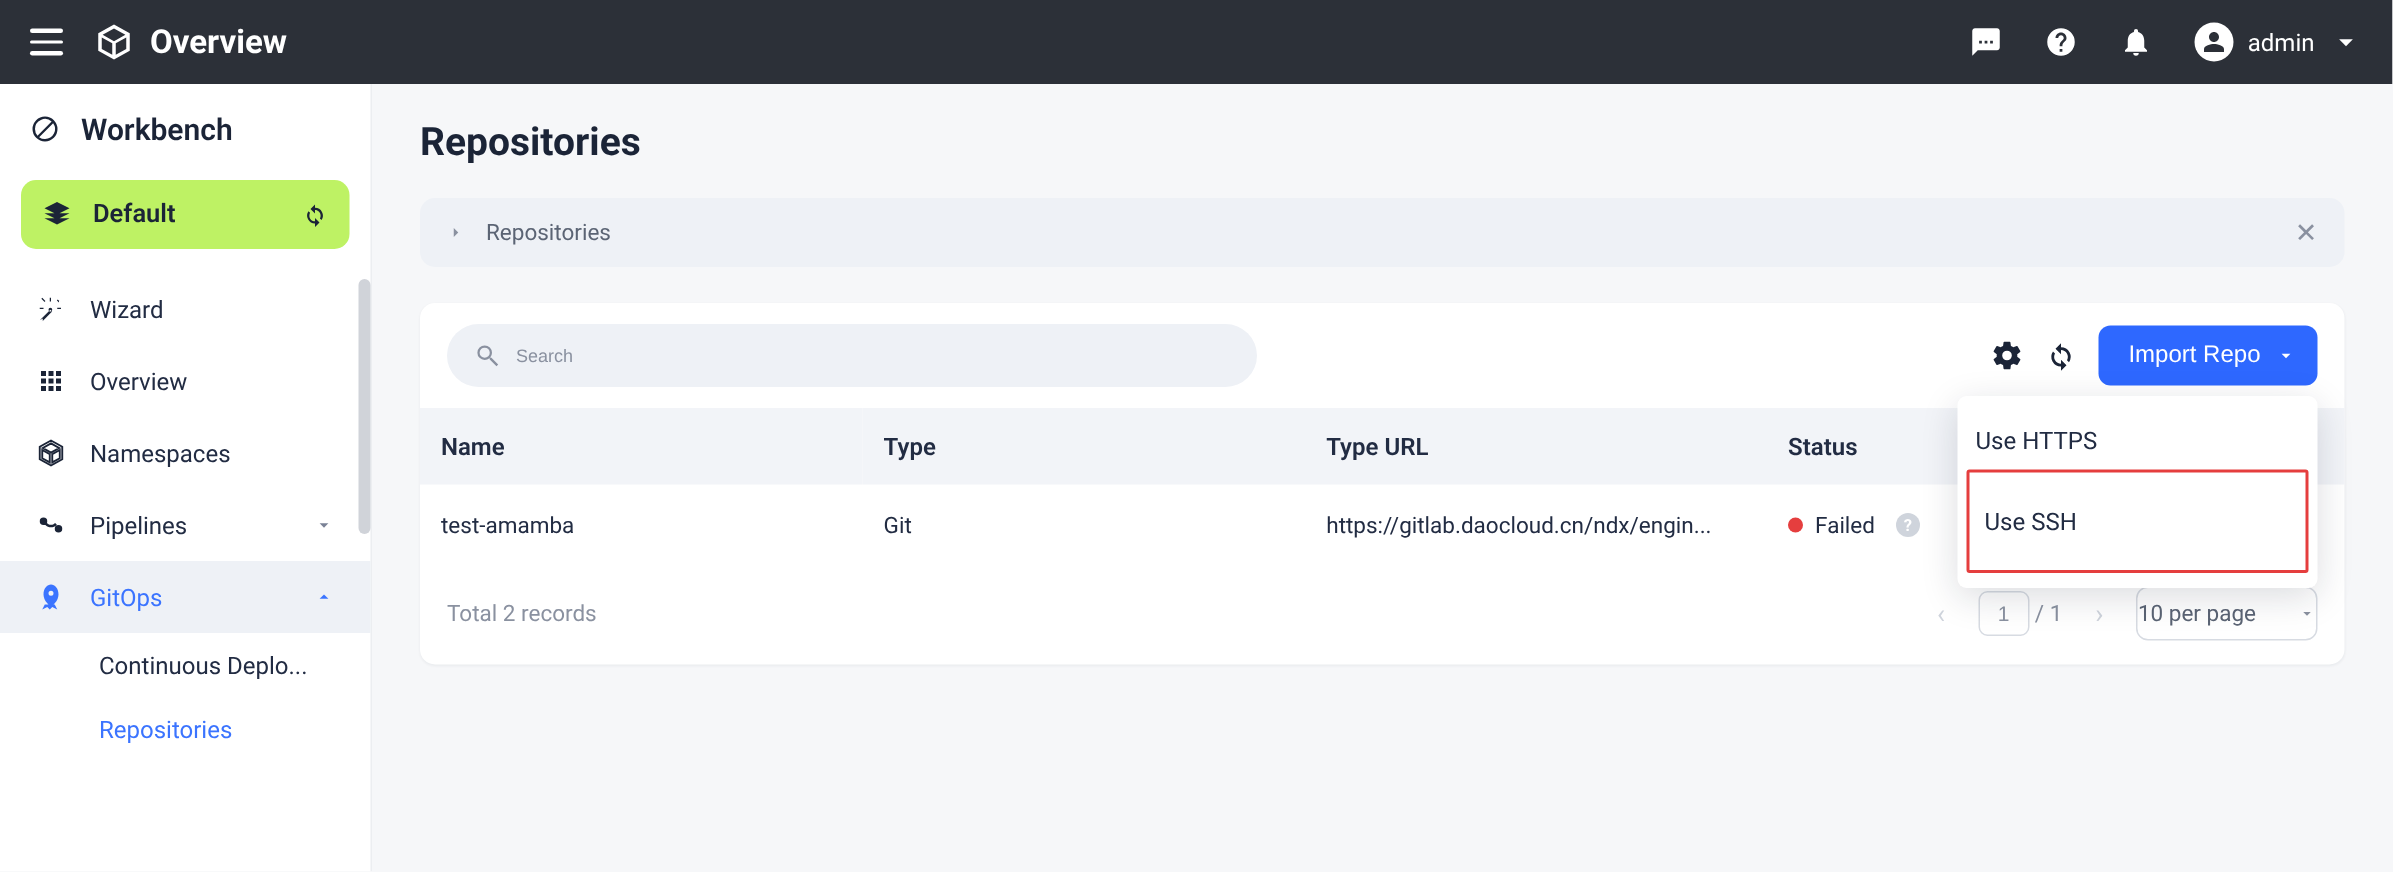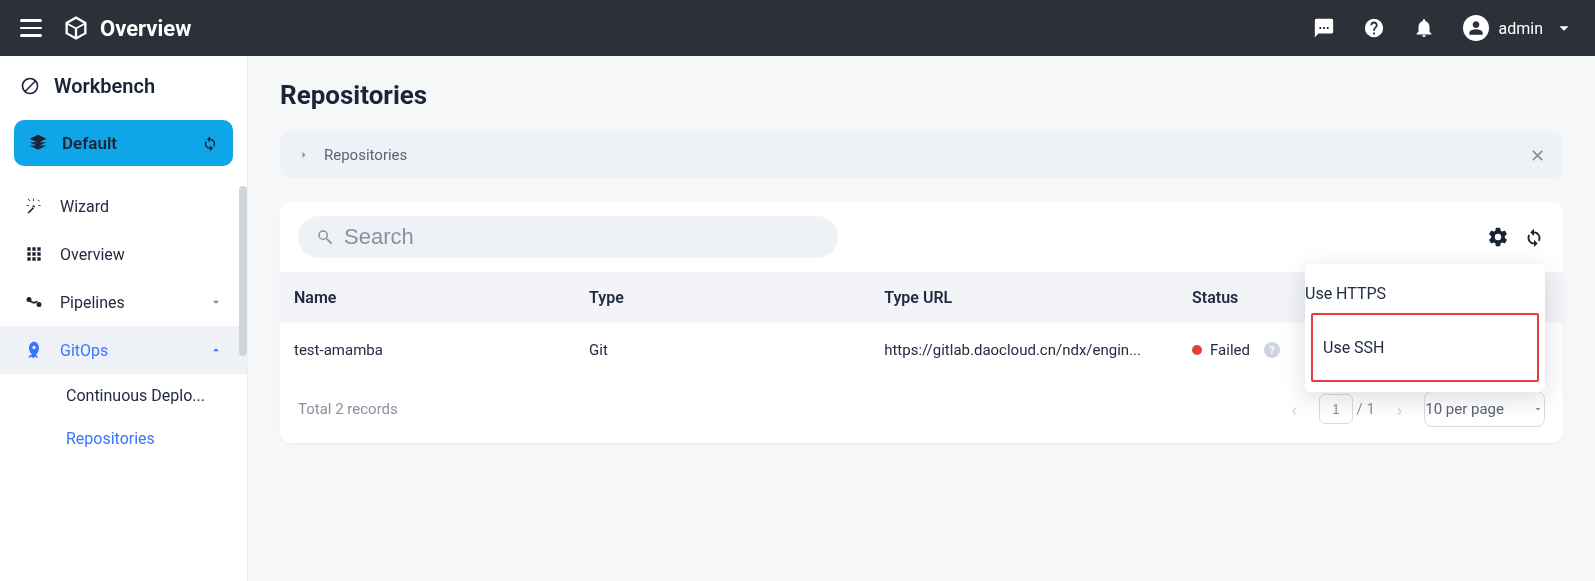--- a/index.html
+++ b/index.html
@@ -13,49 +13,49 @@
   .topbar-right{display:flex;align-items:center;gap:28px;}
   .topbar-right svg{width:22px;height:22px;fill:#fff;}
   .user{display:flex;align-items:center;gap:10px;font-size:16px;}
   .avatar-circle{width:26px;height:26px;border-radius:50%;background:#fff;display:flex;align-items:center;justify-content:center;}
   .avatar-circle svg{width:16px;height:16px;fill:#2c3038;}
   
   .layout{display:flex;height:calc(100% - 56px);}
   .sidebar{width:248px;background:#fff;border-right:1px solid #eceef1;display:flex;flex-direction:column;position:relative;}
   .sb-scroll{position:absolute;right:0;top:130px;width:8px;height:170px;background:#d0d3d9;border-radius:4px;}
   .sb-section-title{display:flex;align-items:center;gap:14px;padding:18px 20px;font-size:20px;font-weight:600;color:#1b2437;}
-  .sb-workspace{margin:4px 14px 16px;background:#0ea5e9;border-radius:10px;height:46px;display:flex;align-items:center;gap:14px;padding:0 14px;font-size:17px;font-weight:600;justify-content:space-between;}
+  .sb-workspace{margin:4px 14px 16px;background:#bef264;border-radius:10px;height:46px;display:flex;align-items:center;gap:14px;padding:0 14px;font-size:17px;font-weight:600;justify-content:space-between;}
   .sb-workspace-left{display:flex;align-items:center;gap:14px;}
   .sb-item{display:flex;align-items:center;justify-content:space-between;padding:14px 24px;font-size:16px;color:#222c43;cursor:pointer;}
   .sb-item-left{display:flex;align-items:center;gap:16px;}
   .sb-item.active{background:#eef1f6;color:#3b74ff;}
   .sb-item .chev{fill:#7a8296;width:14px;height:14px;}
   .sb-sub{padding:12px 24px 12px 66px;font-size:16px;color:#222c43;cursor:pointer;white-space:nowrap;overflow:hidden;text-overflow:ellipsis;}
   .sb-sub.active{color:#3b74ff;}
   .sb-icon{width:20px;height:20px;fill:#1b2437;flex-shrink:0;}
   .sb-item.active .sb-icon{fill:#3b74ff;}
   
   .main{flex:1;padding:24px 32px;overflow:auto;}
   .page-title{font-size:26px;font-weight:700;color:#1b2437;margin-bottom:22px;}
   .breadcrumb-bar{background:#eef1f6;border-radius:10px;height:46px;display:flex;align-items:center;justify-content:space-between;padding:0 18px;color:#5b6474;margin-bottom:24px;}
   .breadcrumb-left{display:flex;align-items:center;gap:14px;font-size:15px;}
   .close-x{font-size:18px;color:#8a91a0;cursor:pointer;}
   .card{background:#fff;border-radius:10px;box-shadow:0 1px 2px rgba(20,28,44,0.06);padding-bottom:8px;}
   .toolbar{display:flex;align-items:center;justify-content:space-between;padding:14px 18px;position:relative;}
   .search{display:flex;align-items:center;gap:10px;background:#eef1f6;border-radius:22px;padding:0 18px;height:42px;width:540px;color:#8a91a0;}
   .search svg{width:18px;height:18px;fill:#8a91a0;}
-  .search input{border:none;outline:none;background:transparent;font-size:22px;flex:1;color:#4c1d95;}
+  .search input{border:none;outline:none;background:transparent;font-size:12px;flex:1;color:#4c1d95;}
   .search input::placeholder{color:#8a91a0;}
   .toolbar-right{display:flex;align-items:center;gap:14px;}
   .toolbar-icon{width:22px;height:22px;fill:#1b2437;cursor:pointer;}
   .import-btn{background:#2e68ff;color:#fff;border-radius:8px;border:none;height:40px;padding:0 14px 0 20px;font-size:16px;font-weight:500;display:flex;align-items:center;gap:10px;cursor:pointer;}
   .import-btn svg{width:14px;height:14px;fill:#fff;}
   
   .dropdown{position:absolute;top:62px;right:18px;background:#fff;border-radius:6px;box-shadow:0 6px 24px rgba(20,28,44,0.15);width:240px;padding:10px 0;z-index:20;}
-  .dropdown-item{padding:10px 0;font-size:16px;color:#222c43;cursor:pointer;}
+  .dropdown-item{padding:10px 12px;font-size:16px;color:#222c43;cursor:pointer;}
   .dropdown-item.highlight{border:2.5px solid #e53e3e;border-radius:2px;margin:0 6px;padding:23px 10px;}
   
   table{width:100%;border-collapse:collapse;}
   th{background:#f2f4f8;text-align:left;font-size:16px;font-weight:600;color:#222c43;padding:16px 14px;}
   td{padding:18px 14px;font-size:15px;color:#222c43;border-bottom:1px solid #eef1f4;}
   tr:last-child td{border-bottom:none;}
   .status{display:flex;align-items:center;gap:8px;}
   .status-dot{width:10px;height:10px;border-radius:50%;background:#e53e3e;display:inline-block;}
   .help-q{width:16px;height:16px;border-radius:50%;background:#cfd4dc;color:#fff;font-size:11px;display:inline-flex;align-items:center;justify-content:center;margin-left:6px;font-weight:700;}
   .row-action{text-align:right;padding-right:30px;}
@@ -145,20 +145,28 @@
       <div class="sb-item-left">
         <svg class="sb-icon" viewBox="0 0 24 24">
             <path d="M4 4h4v4H4V4zm6 0h4v4h-4V4zm6 0h4v4h-4V4zM4 10h4v4H4v-4zm6 0h4v4h-4v-4zm6 0h4v4h-4v-4zM4 16h4v4H4v-4zm6 0h4v4h-4v-4zm6 0h4v4h-4v-4z"></path>
           </svg>
         <span>Overview</span>
       </div>
     </div>
     <div class="sb-item">
       <div class="sb-item-left">
         <svg class="sb-icon" viewBox="0 0 24 24">
+            <path d="M12 2 3 7v10l9 5 9-5V7l-9-5zm0 2.3L18.5 8 12 11.7 5.5 8 12 4.3zM5 9.6l6 3.4v6.5l-6-3.3V9.6zm8 9.9V13l6-3.4v6.6l-6 3.3z" fill="none" stroke="#1b2437" stroke-width="1.5"></path>
+          </svg>
+        <span>Namespaces</span>
+      </div>
+    </div>
+    <div class="sb-item">
+      <div class="sb-item-left">
+        <svg class="sb-icon" viewBox="0 0 24 24">
             <path d="M6 6a3 3 0 1 1 0 6 3 3 0 0 1 0-6zm12 6a3 3 0 1 1 0 6 3 3 0 0 1 0-6zM8.7 10.3c2 2 4.6 2 6.6 0l1.4 1.4c-2.8 2.8-6.6 2.8-9.4 0l1.4-1.4z"></path>
           </svg>
         <span>Pipelines</span>
       </div>
       <svg class="chev" viewBox="0 0 24 24">
           <path d="M7 10l5 5 5-5z"></path>
         </svg>
     </div>
     <div class="sb-item active">
       <div class="sb-item-left">
@@ -196,20 +204,26 @@
             </svg>
           <input placeholder="Search" style="">
         </div>
         <div class="toolbar-right">
           <svg class="toolbar-icon" viewBox="0 0 24 24">
               <path d="M19.43 12.98c.04-.32.07-.65.07-.98s-.03-.66-.07-.98l2.11-1.65a.5.5 0 0 0 .12-.64l-2-3.46a.5.5 0 0 0-.61-.22l-2.49 1a7.03 7.03 0 0 0-1.7-.98l-.38-2.65A.5.5 0 0 0 14 2h-4a.5.5 0 0 0-.49.42l-.38 2.65c-.61.25-1.18.58-1.7.98l-2.49-1a.5.5 0 0 0-.61.22l-2 3.46a.5.5 0 0 0 .12.64l2.11 1.65c-.04.32-.07.65-.07.98s.03.66.07.98L2.45 14.63a.5.5 0 0 0-.12.64l2 3.46c.14.24.43.34.61.22l2.49-1c.52.4 1.09.73 1.7.98l.38 2.65c.4.24.25.42.49.42h4c.24 0 .45-.18.49-.42l.38-2.65c.61-.25 1.18-.58 1.7-.98l2.49 1c.18.12.47.02.61-.22l2-3.46a.5.5 0 0 0-.12-.64l-2.11-1.65zM12 15.5A3.5 3.5 0 1 1 15.5 12 3.5 3.5 0 0 1 12 15.5z"></path>
             </svg>
           <svg class="toolbar-icon" viewBox="0 0 24 24">
               <path d="M12 6V3L8 7l4 4V8a5 5 0 0 1 4.36 7.45l1.46 1.46A7 7 0 0 0 12 6zm0 12a5 5 0 0 1-4.36-7.45L6.18 9.09A7 7 0 0 0 12 20v3l4-4-4-4v3z"></path>
             </svg>
+          <button class="import-btn">
+            <span>Import Repo</span>
+            <svg viewBox="0 0 24 24">
+                <path d="M7 10l5 5 5-5z"></path>
+              </svg>
+          </button>
         </div>
 
         <div class="dropdown">
           <div class="dropdown-item">Use HTTPS</div>
           <div class="dropdown-item highlight">Use SSH</div>
         </div>
       </div>
 
       <table>
         <thead>

